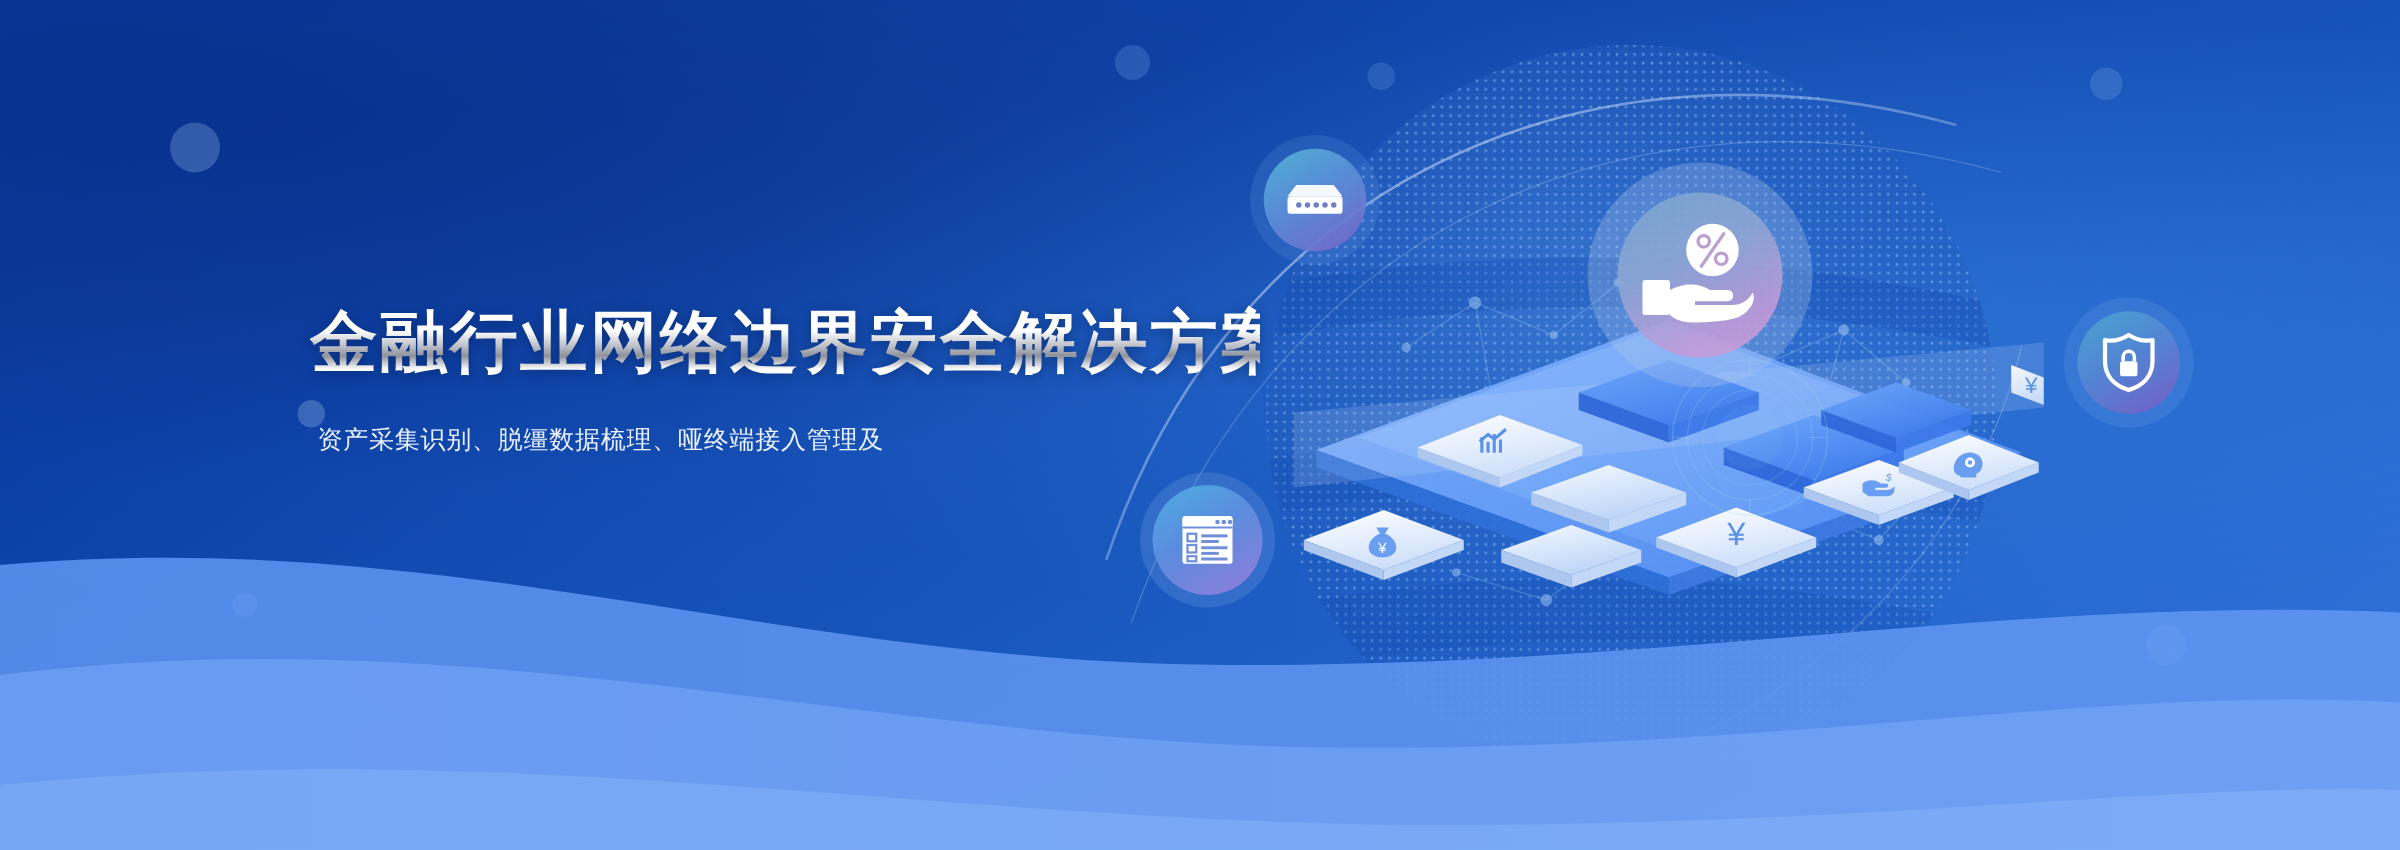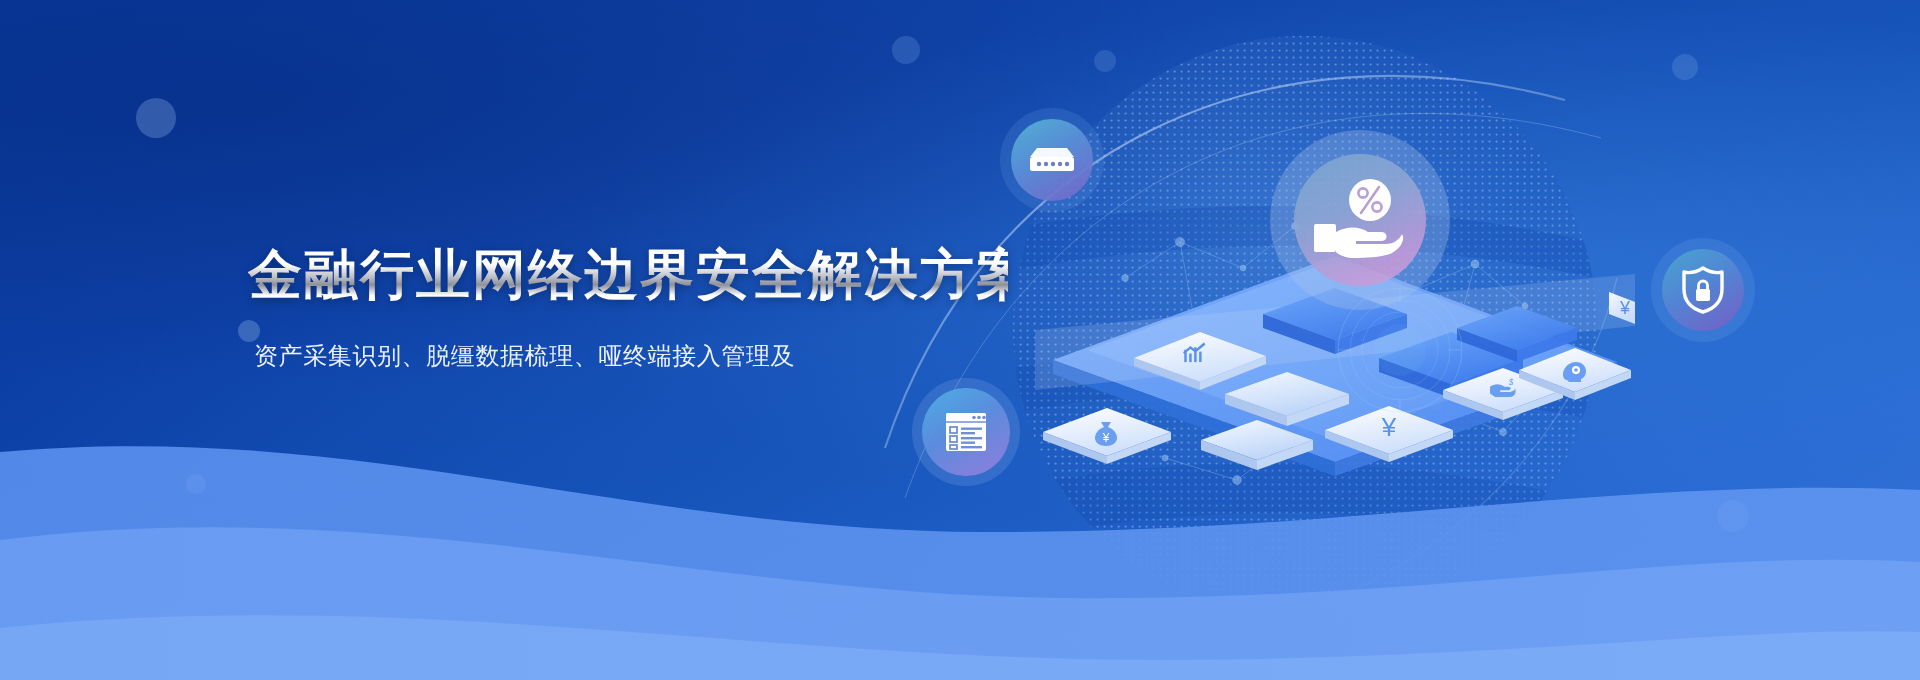--- a/index.html
+++ b/index.html
@@ -57,21 +57,21 @@
   
   .copy{position:absolute;left:248px;top:244px;width:760px;}
   .headline{
     margin:0;font-size:54px;line-height:1.12;font-weight:700;letter-spacing:2px;
     background:linear-gradient(180deg,#ffffff 0%,#ffffff 34%,#b9bcc4 56%,#8e919a 68%,#ffffff 86%,#ffffff 100%);
     -webkit-background-clip:text;background-clip:text;color:transparent;
     -webkit-text-fill-color:transparent;
     filter:drop-shadow(0 2px 5px rgba(2,24,72,.45));
     white-space:nowrap;
   }
-  .subcopy{margin:30px 0 0 6px;color:#eaf1ff;font-size:24px;line-height:1.85;letter-spacing:.6px;font-weight:400;}
+  .subcopy{margin:30px 0 0 6px;color:#eaf1ff;font-size:20px;line-height:1.85;letter-spacing:.6px;font-weight:400;}
   .subcopy div{white-space:nowrap;}
 </style>
 </head>
 <body>
 
 <div class="stage">
 
   <div class="bg-wash-a"></div>
   <div class="bg-wash-b"></div>
 

